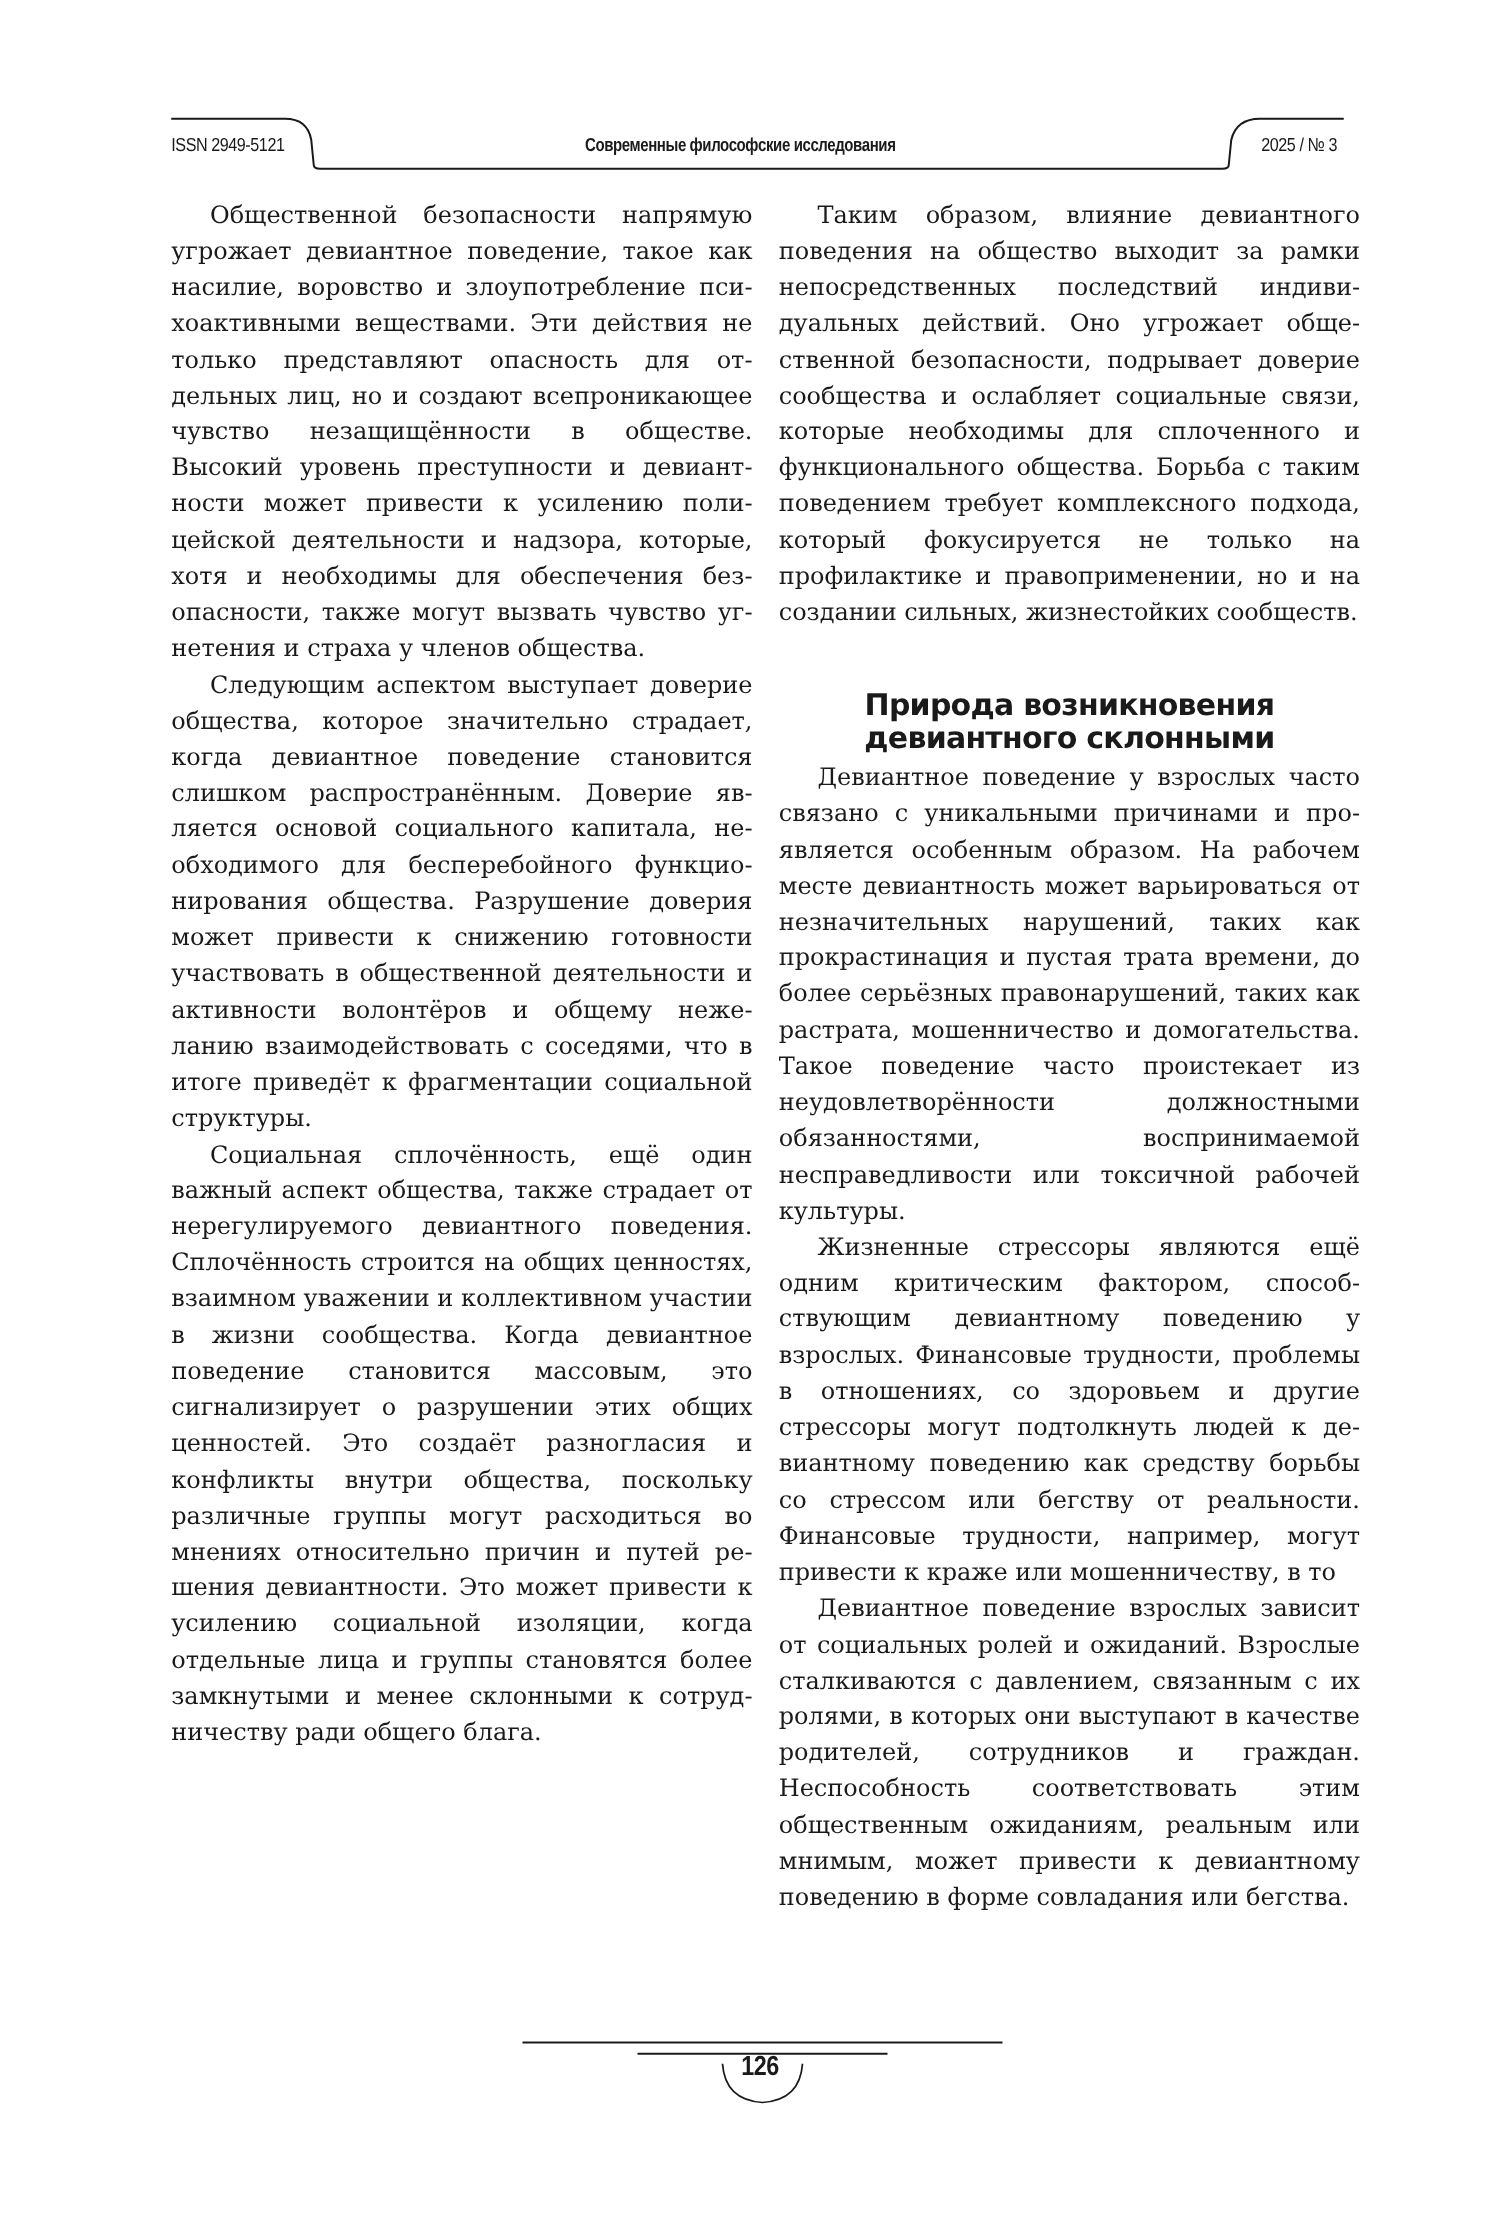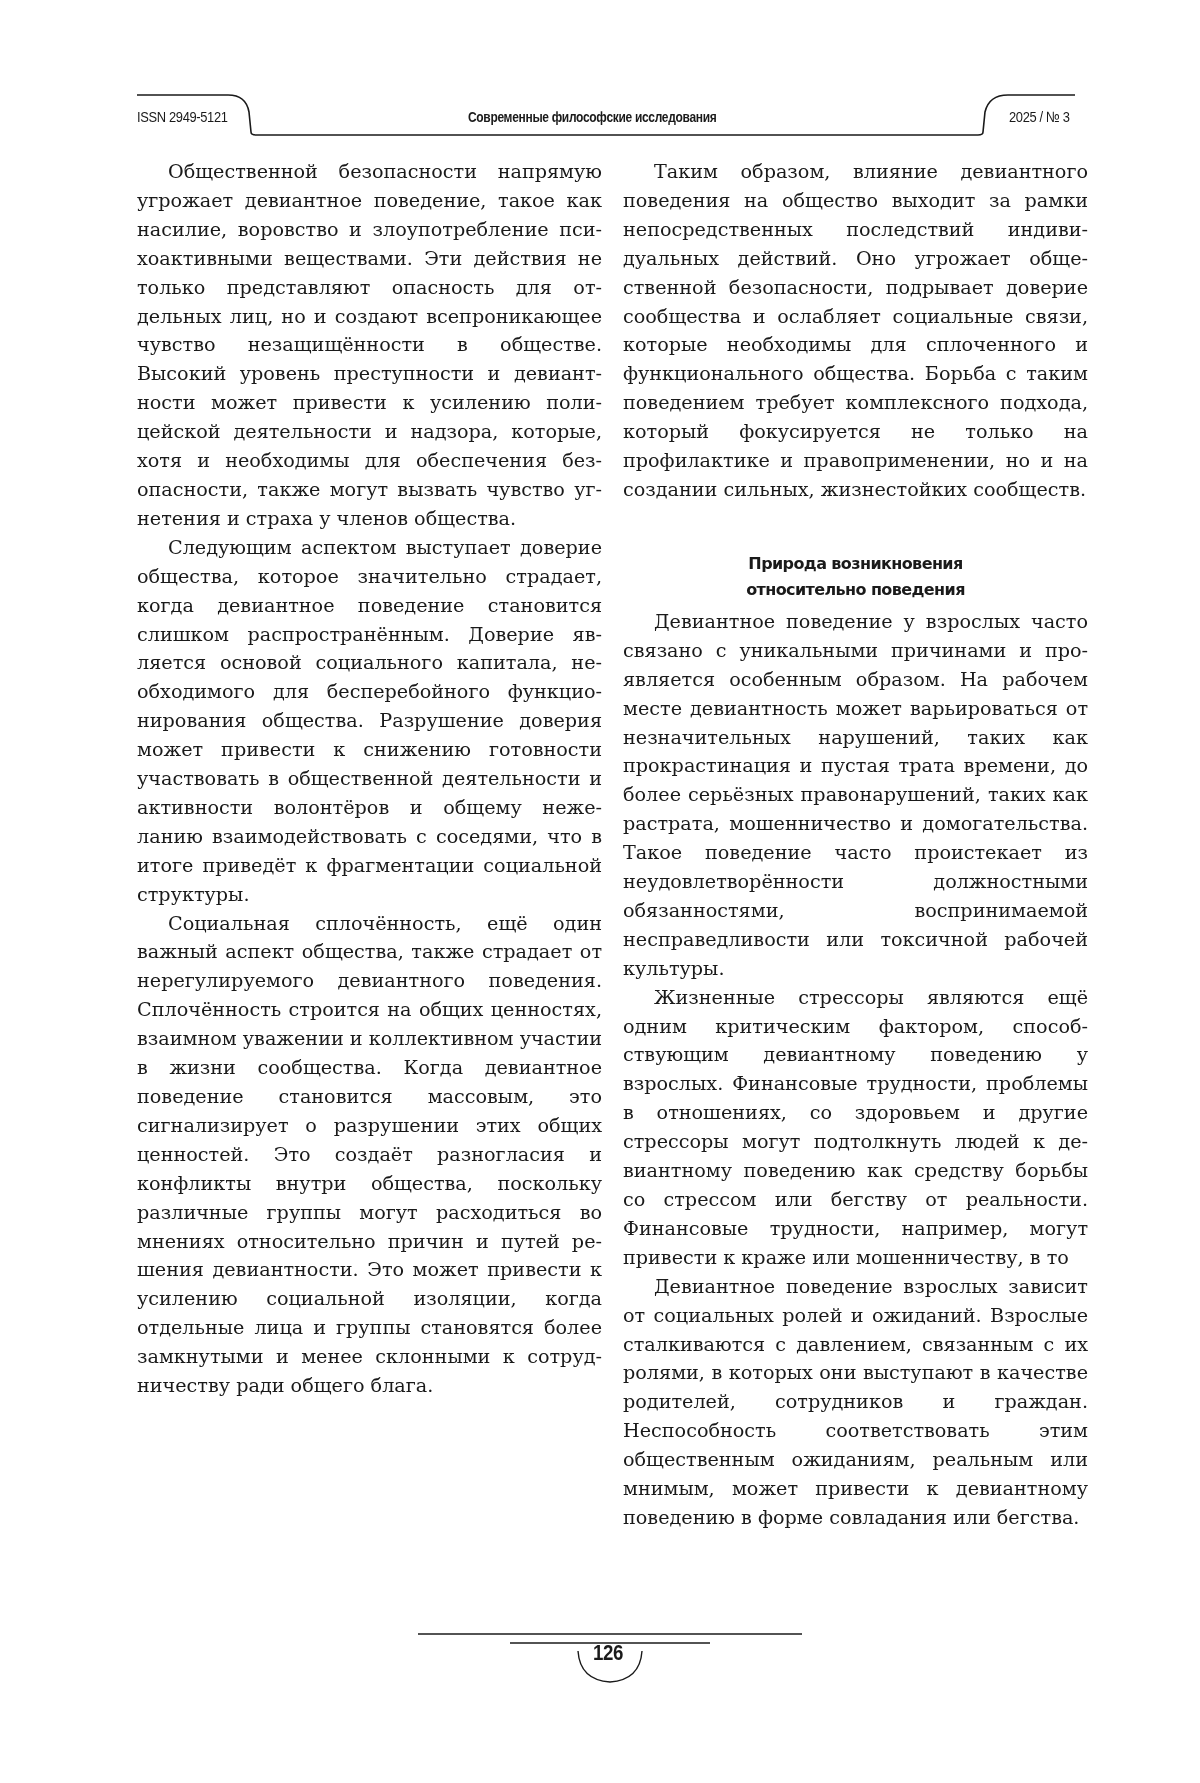--- a/index.html
+++ b/index.html
@@ -6,21 +6,21 @@
   body { width: 1200px; height: 1783px; position: relative; overflow: hidden; color: #1a1a1a; }
   .header-svg { position: absolute; left: 0; top: 0; width: 1200px; height: 150px; }
   .hdr-text { position: absolute; font-family: "Liberation Sans", sans-serif; font-size: 15px; color: #1a1a1a; letter-spacing: -0.4px; transform: scaleX(0.86); transform-origin: left center; white-space: nowrap; }
   .hdr-issn { left: 137px; top: 108px; }
   .hdr-journal { left: 468px; top: 108px; font-weight: bold; transform: scaleX(0.8); }
   .hdr-issue { left: 1009px; top: 108px; }
   .col { position: absolute; top: 158px; width: 465px; font-family: "DejaVu Serif", serif; font-size: 19.2px; line-height: 28.9px; text-align: justify; hyphens: manual; }
   .col-left { left: 137px; }
   .col-right { left: 623px; }
   .col p { margin: 0; text-indent: 31px; text-align-last: left; }
-  .heading { font-family: "DejaVu Sans", sans-serif; font-weight: bold; font-size: 16px; line-height: 26px; text-align: center; margin: 46px 0 5px 0; letter-spacing: -0.6px; }
+  .heading { font-family: "DejaVu Sans", sans-serif; font-weight: bold; font-size: 24px; line-height: 26px; text-align: center; margin: 46px 0 5px 0; letter-spacing: -0.6px; }
   .heading span { display: block; }
   .footer-svg { position: absolute; left: 0; top: 1620px; width: 1200px; height: 80px; }
   .page-num { position: absolute; left: 583px; top: 1640px; width: 50px; text-align: center; font-family: "Liberation Sans", sans-serif; font-weight: bold; font-size: 22px; transform: scaleX(0.85); letter-spacing: -0.5px; }
 </style>
 </head>
 <body>
 
 <svg class="header-svg" viewBox="0 0 1200 150">
   <path d="M137 95 L228 95 Q246 95 249 112 L251 132 Q251 135 256 135 L978 135 Q983 135 983 132 L985 112 Q989 95 1008 95 L1075 95" fill="none" stroke="#1a1a1a" stroke-width="1.6"></path>
 </svg>
@@ -31,21 +31,21 @@
 <div class="col col-left">
   <p>Общественной безопасности напрямую угрожает девиантное поведение, такое как насилие, воровство и злоупотребление пси­хоактивными веществами. Эти действия не только представляют опасность для от­дельных лиц, но и создают всепроникаю­щее чувство незащищённости в обществе. Высокий уровень преступности и девиант­ности может привести к усилению поли­цейской деятельности и надзора, которые, хотя и необходимы для обеспечения без­опасности, также могут вызвать чувство уг­нетения и страха у членов общества.</p>
   <p>Следующим аспектом выступает дове­рие общества, которое значительно страда­ет, когда девиантное поведение становится слишком распространённым. Доверие яв­ляется основой социального капитала, не­обходимого для бесперебойного функцио­нирования общества. Разрушение доверия может привести к снижению готовности участвовать в общественной деятельности и активности волонтёров и общему неже­ланию взаимодействовать с соседями, что в итоге приведёт к фрагментации социаль­ной структуры.</p>
   <p>Социальная сплочённость, ещё один важный аспект общества, также страдает от нерегулируемого девиантного пове­дения. Сплочённость строится на общих ценностях, взаимном уважении и коллек­тивном участии в жизни сообщества. Когда девиантное поведение становится массо­вым, это сигнализирует о разрушении этих общих ценностей. Это создаёт разногласия и конфликты внутри общества, поскольку различные группы могут расходиться во мнениях относительно причин и путей ре­шения девиантности. Это может привести к усилению социальной изоляции, когда отдельные лица и группы становятся более замкнутыми и менее склонными к сотруд­ничеству ради общего блага.</p>
 </div>
 
 <div class="col col-right">
   <p>Таким образом, влияние девиантного поведения на общество выходит за рамки непосредственных последствий индиви­дуальных действий. Оно угрожает обще­ственной безопасности, подрывает дове­рие сообщества и ослабляет социальные связи, которые необходимы для сплочен­ного и функционального общества. Борьба с таким поведением требует комплексного подхода, который фокусируется не только на профилактике и правоприменении, но и на создании сильных, жизнестойких со­обществ.</p>
   <div class="heading">
     <span>Природа возникновения</span>
-    <span>относительно поведения</span>
+    <span>девиантного склонными</span>
   </div>
   <p>Девиантное поведение у взрослых часто связано с уникальными причинами и про­является особенным образом. На рабочем месте девиантность может варьировать­ся от незначительных нарушений, таких как прокрастинация и пустая трата вре­мени, до более серьёзных правонаруше­ний, таких как растрата, мошенничество и домогательства. Такое поведение ча­сто проистекает из неудовлетворённости должностными обязанностями, восприни­маемой несправедливости или токсичной рабочей культуры.</p>
   <p>Жизненные стрессоры являются ещё одним критическим фактором, способ­ствующим девиантному поведению у взрослых. Финансовые трудности, пробле­мы в отношениях, со здоровьем и другие стрессоры могут подтолкнуть людей к де­виантному поведению как средству борь­бы со стрессом или бегству от реальности. Финансовые трудности, например, могут привести к краже или мошенничеству, в то</p>
   <p>Девиантное поведение взрослых за­висит от социальных ролей и ожиданий. Взрослые сталкиваются с давлением, свя­занным с их ролями, в которых они высту­пают в качестве родителей, сотрудников и граждан. Неспособность соответствовать этим общественным ожиданиям, реаль­ным или мнимым, может привести к де­виантному поведению в форме совладания или бегства.</p>
 </div>
 
 <svg class="footer-svg" viewBox="0 0 1200 80">
   <line x1="418" y1="14" x2="802" y2="14" stroke="#1a1a1a" stroke-width="1.6"></line>
   <line x1="510" y1="23" x2="710" y2="23" stroke="#1a1a1a" stroke-width="1.6"></line>
   <path d="M578 31 Q580 60 610 62 Q640 60 642 31" fill="none" stroke="#1a1a1a" stroke-width="1.4"></path>

